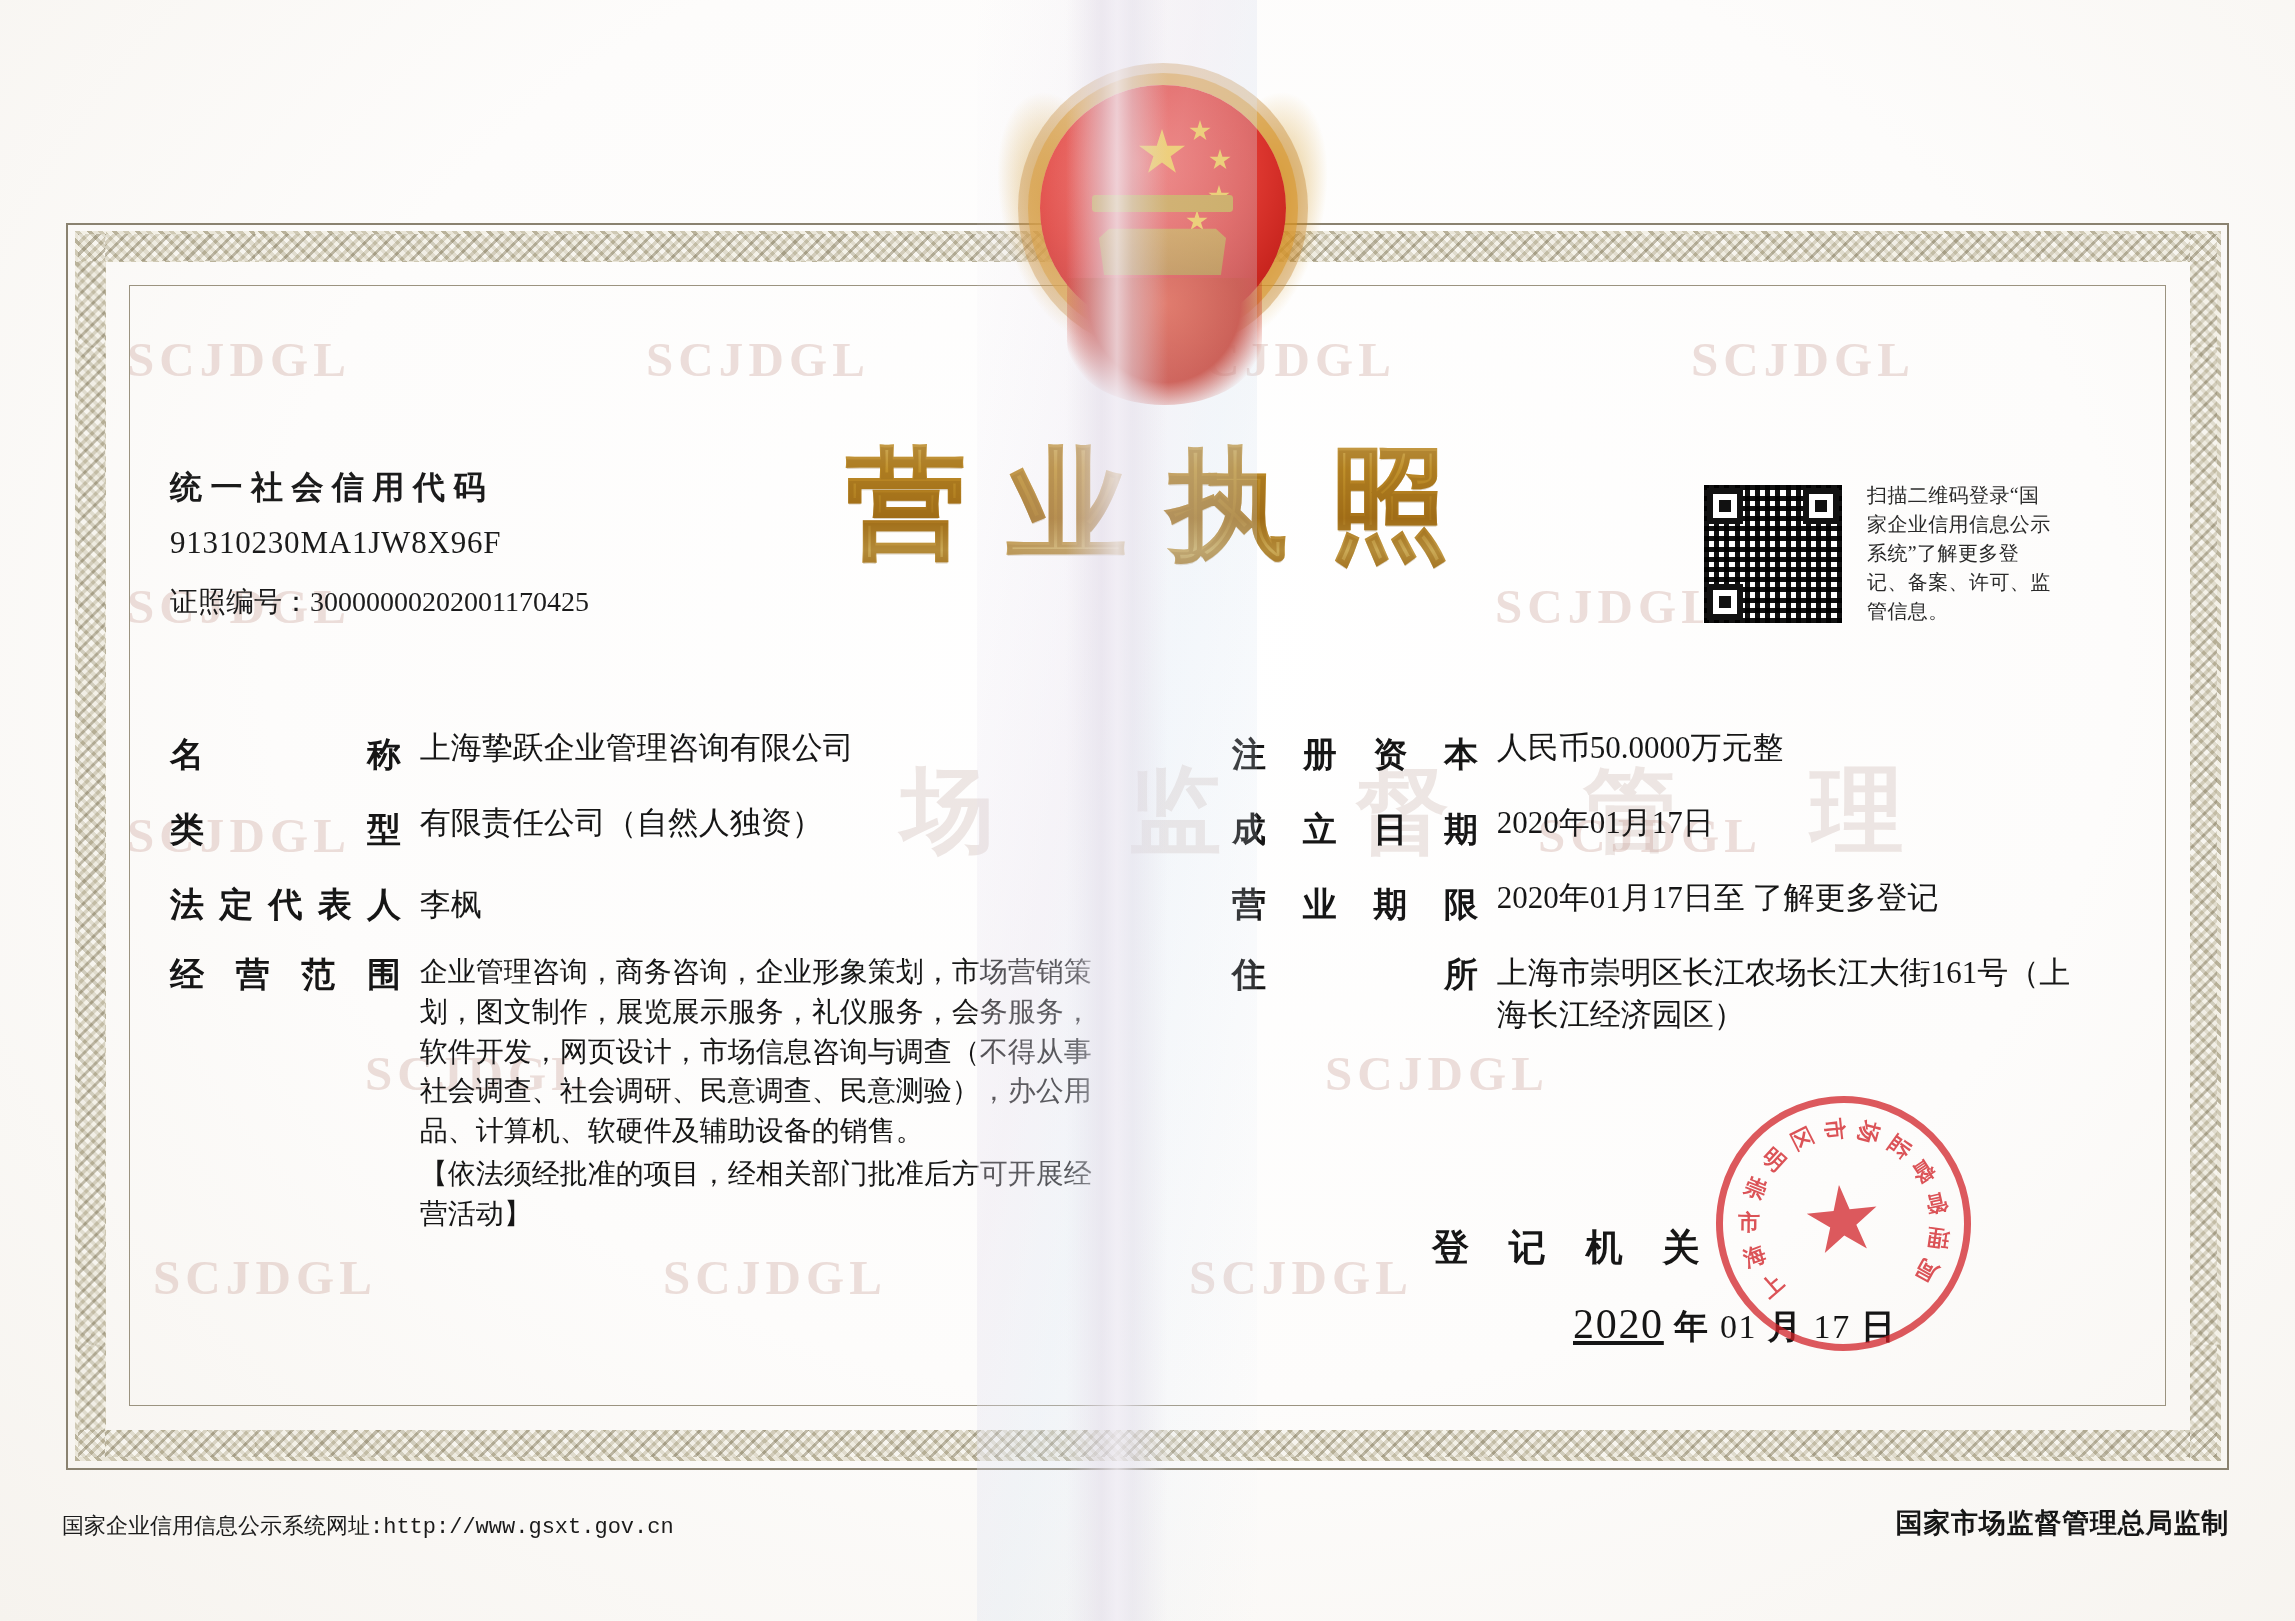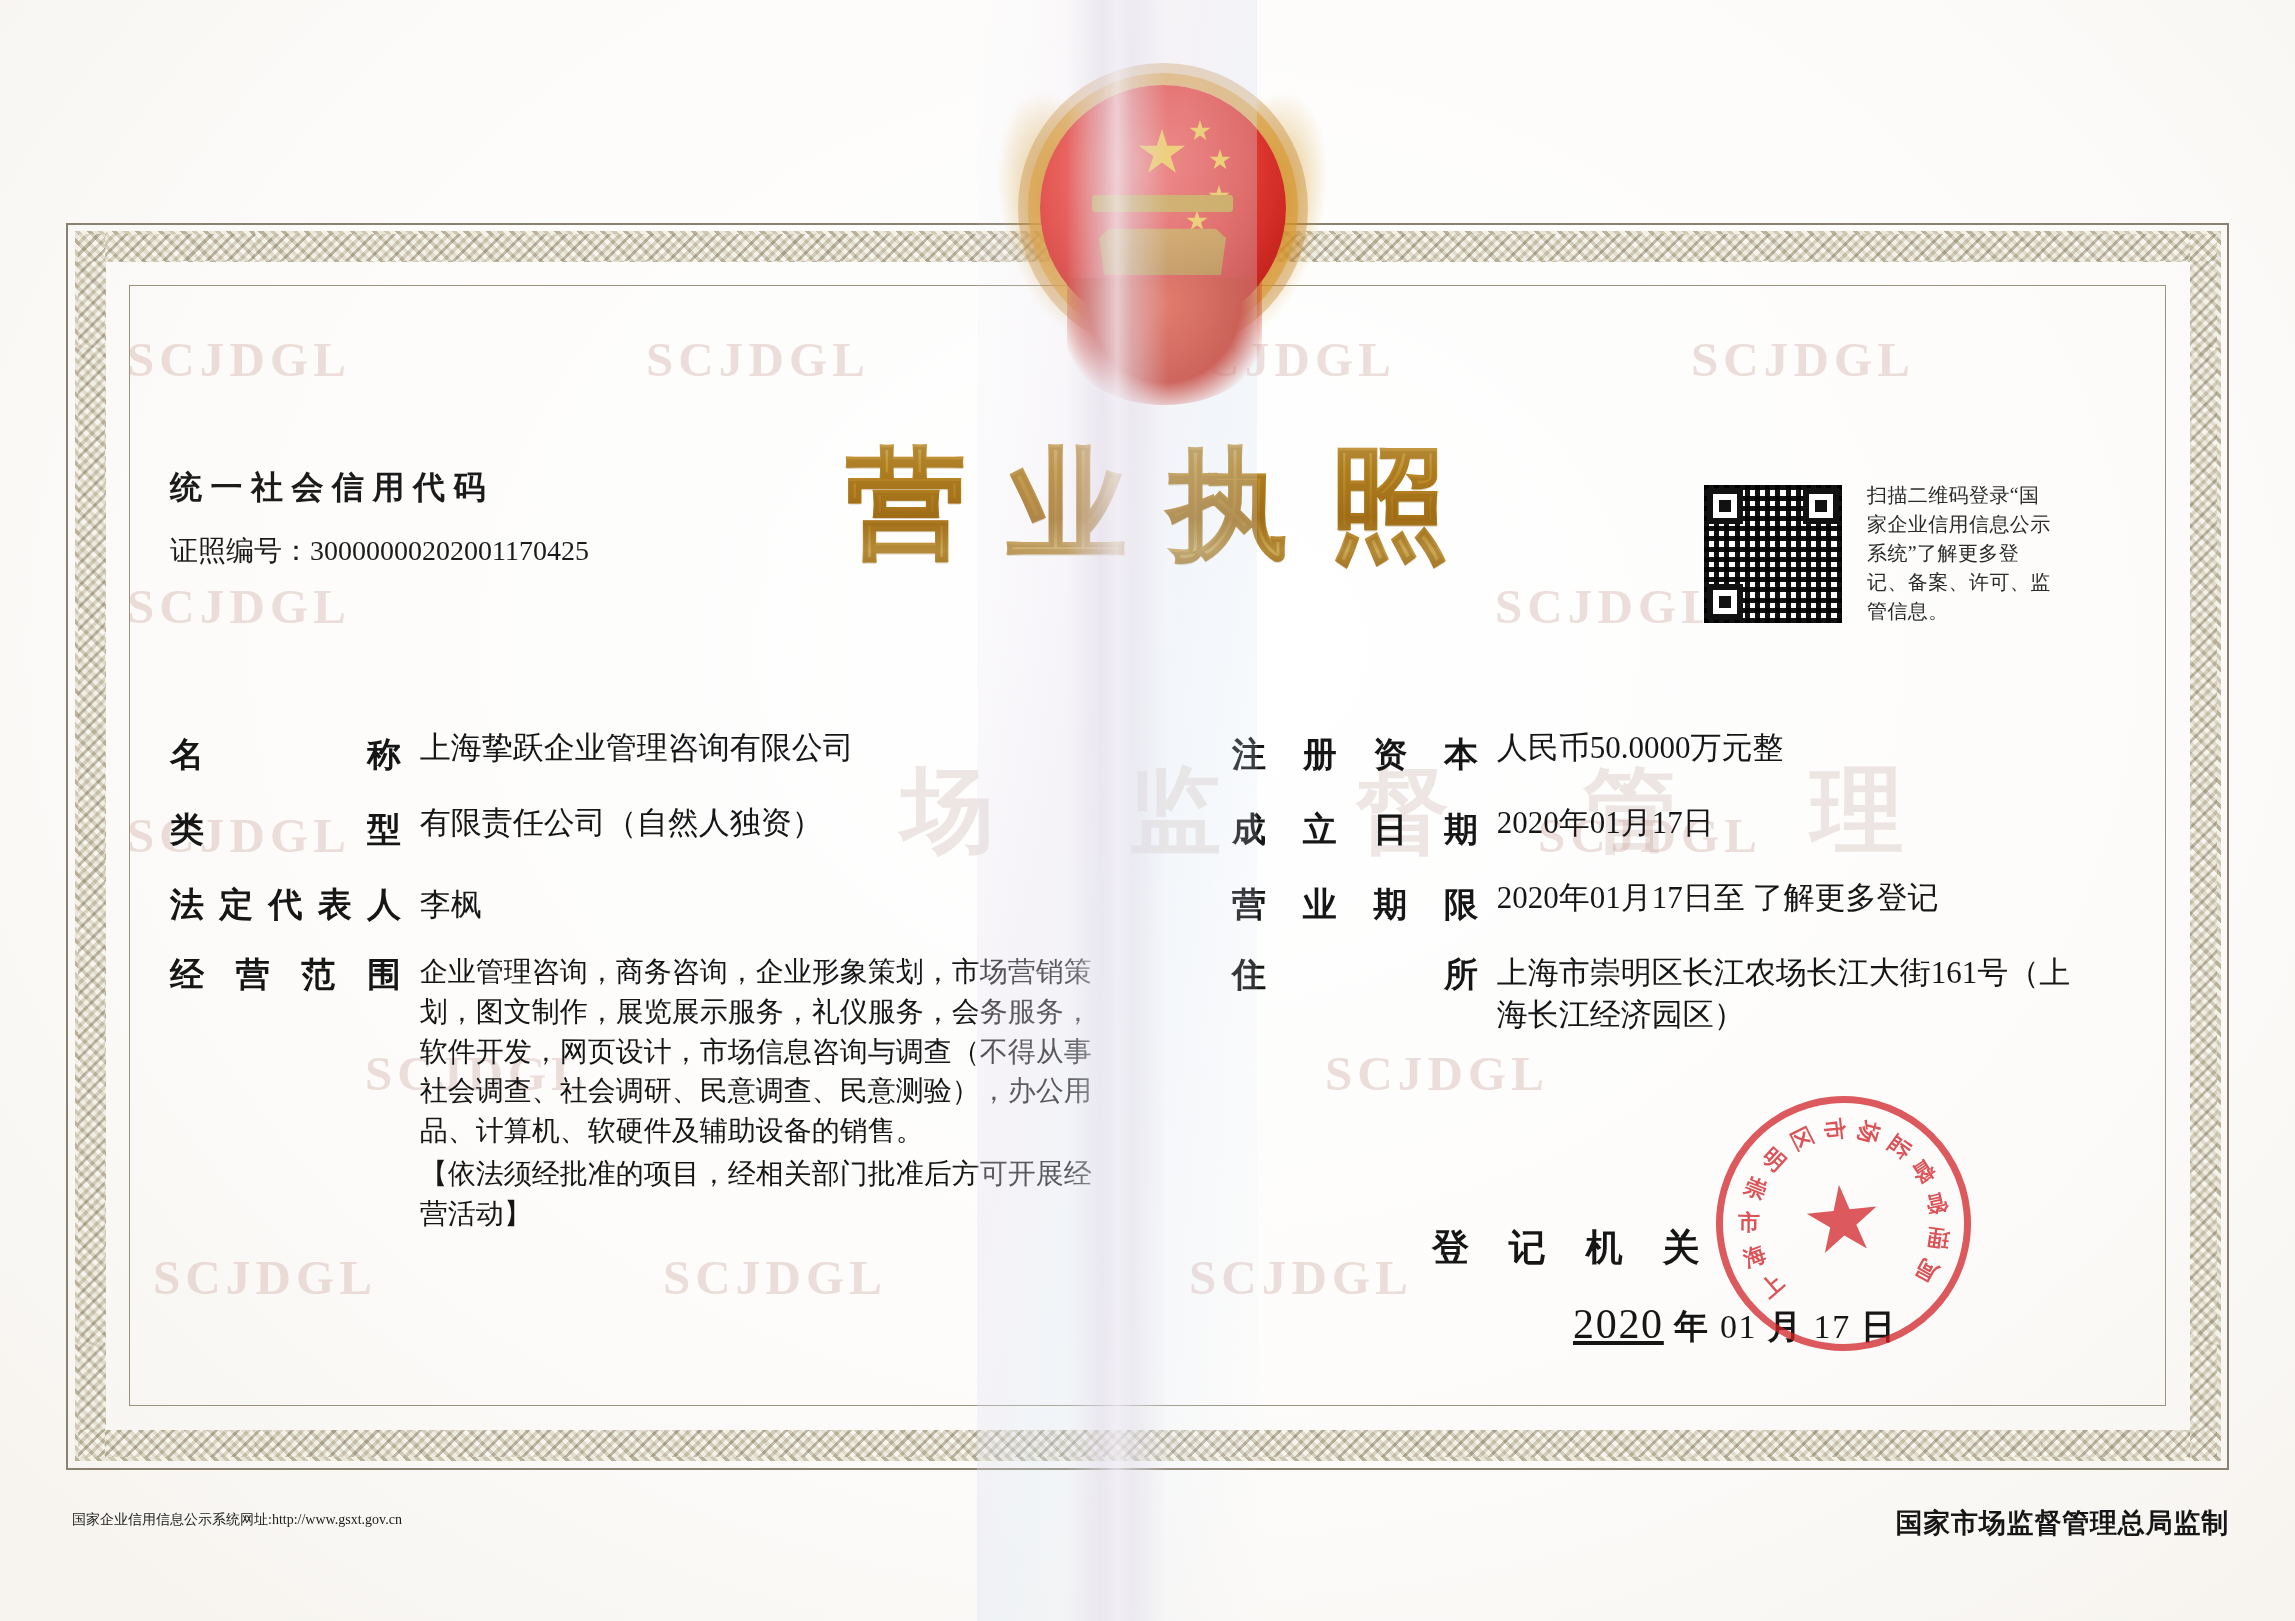--- a/index.html
+++ b/index.html
@@ -335,23 +335,23 @@
   }
   .seal-text span {
     position: absolute;
     left: 50%; top: 50%;
     transform-origin: 0 0;
   }
 
   
   .footer-left {
     position: absolute;
-    left: 72px; top: 1511px;
-    font-family: Liberation Serif, serif;
-    font-size: 14px;
+    left: 62px; top: 1511px;
+    font-family: Liberation Mono, monospace;
+    font-size: 22px;
     color: #1b1b1b;
   }
   .footer-right {
     position: absolute;
     right: 66px; top: 1505px;
     font-family: "Liberation Serif", "DejaVu Serif", serif;
     font-weight: 700;
     font-size: 27px;
     color: #161616;
     letter-spacing: 0.8px;
@@ -399,20 +399,21 @@
     <div class="star-small s4"></div>
     <div class="gate-roof"></div>
     <div class="gate"></div>
     <div class="emblem-ribbon"></div>
   </div>
 
   <div class="title">营业执照</div>
 
   <div class="code-block">
     <div class="code-label">统一社会信用代码</div>
+    <div class="code-value">91310230MA1JW8X96F</div>
     <div class="cert-no">
       <span>证照编号：</span><span>30000000202001170425</span>
     </div>
   </div>
 
   <div class="qr">
     <div class="qr-eye" style="left:3.4px; top:3.4px;"></div>
     <div class="qr-eye" style="right:3.4px; top:3.4px;"></div>
     <div class="qr-eye" style="left:3.4px; bottom:3.4px;"></div>
   </div>

